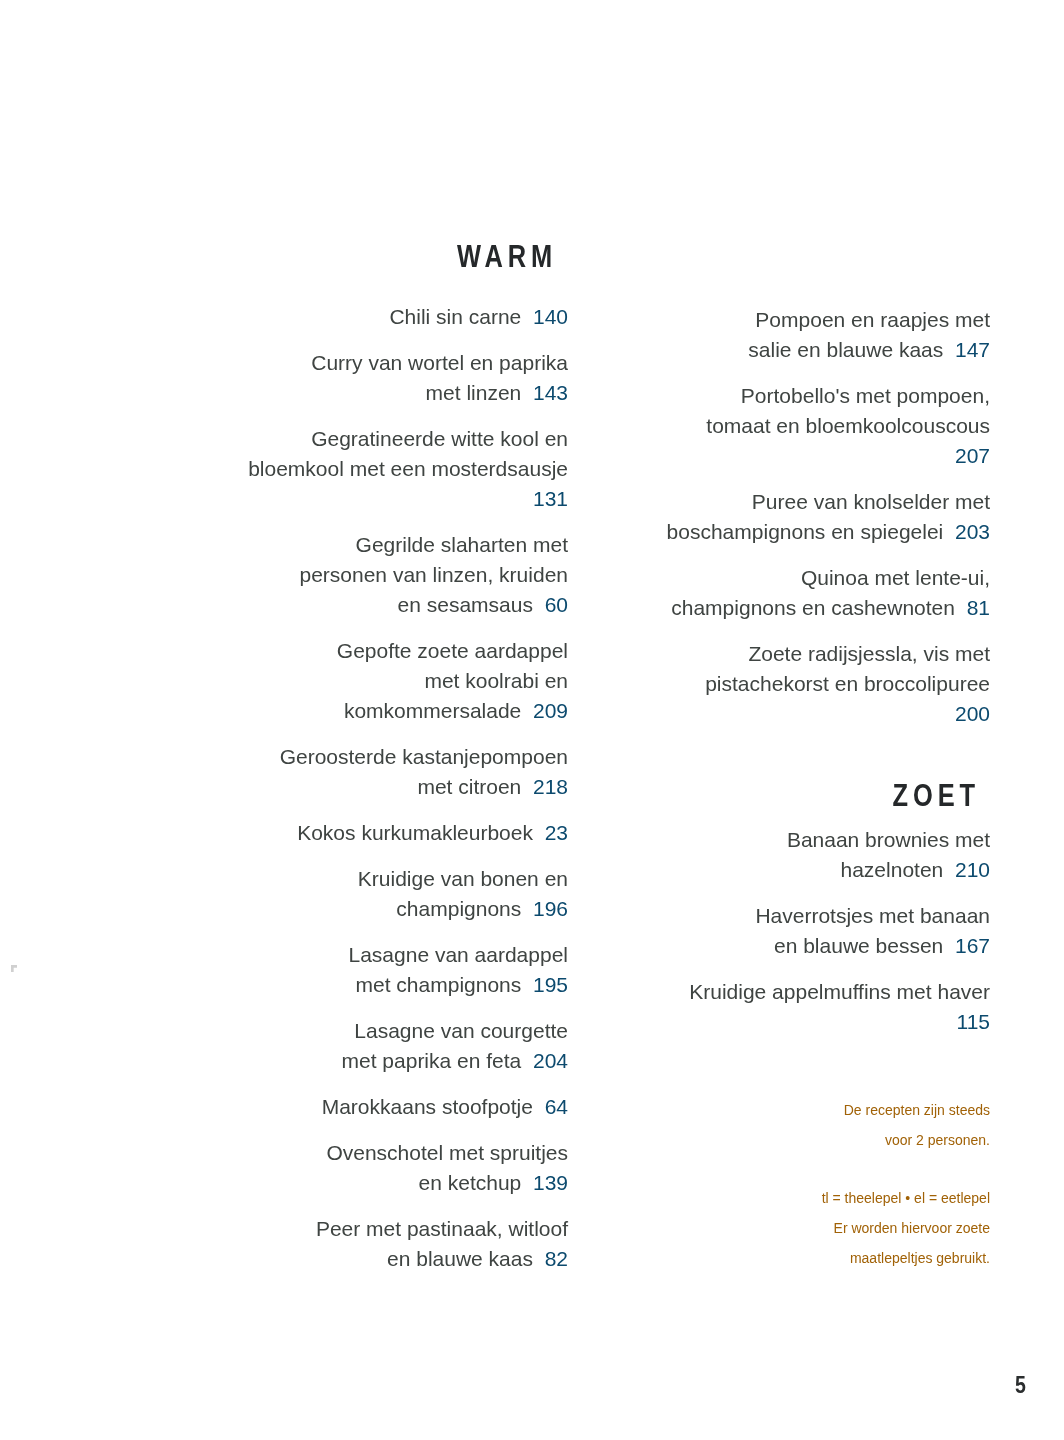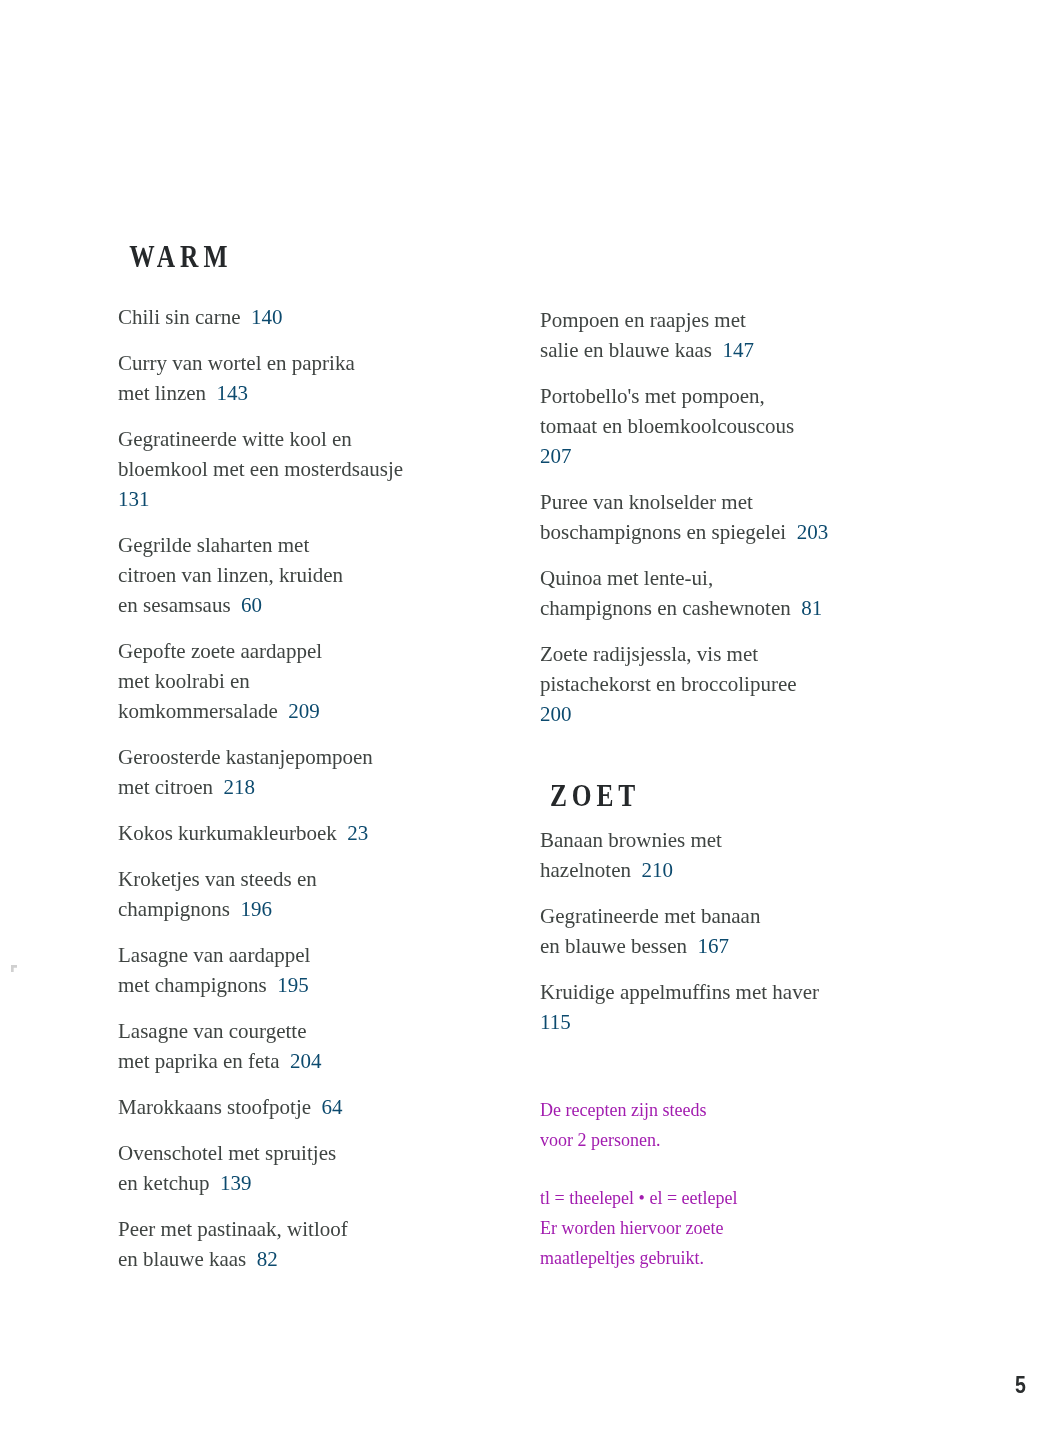--- a/index.html
+++ b/index.html
@@ -10,22 +10,21 @@
   body {
     width: 1064px;
     height: 1440px;
     position: relative;
     font-family: "Liberation Sans", "DejaVu Sans", sans-serif;
     color: #3f4442;
     overflow: hidden;
   }
   .col {
     position: absolute;
-    text-align: left;
-    font-family: Liberation Serif, serif;
+    text-align: right;
   }
   .col-left {
     left: 118px;
     top: 238px;
     width: 450px;
   }
   .col-right {
     left: 540px;
     top: 297px;
     width: 450px;
@@ -55,23 +54,23 @@
   }
   .recipe .line { display: block; }
   .pg {
     color: #0c4a6e;
   }
   .notes {
     margin-top: 58px;
   }
   .note {
     margin: 0 0 28px 0;
-    font-size: 18px;
+    font-size: 14px;
     line-height: 30px;
-    color: #a21caf;
+    color: #a16207;
   }
   .note .line { display: block; }
   .page-number {
     position: absolute;
     right: 38px;
     top: 1372px;
     font-size: 23px;
     font-weight: 800;
     color: #2a2d2e;
     transform: scaleX(0.85);
@@ -101,37 +100,37 @@
         <span class="line">Curry van wortel en paprika</span>
         <span class="line">met linzen&nbsp;&nbsp;<span class="pg">143</span></span>
       </p>
       <p class="recipe">
         <span class="line">Gegratineerde witte kool en</span>
         <span class="line">bloemkool met een mosterdsausje</span>
         <span class="line"><span class="pg">131</span></span>
       </p>
       <p class="recipe">
         <span class="line">Gegrilde slaharten met</span>
-        <span class="line">citroen van linzen, kruiden</span>
+        <span class="line">personen van linzen, kruiden</span>
         <span class="line">en sesamsaus&nbsp;&nbsp;<span class="pg">60</span></span>
       </p>
       <p class="recipe">
         <span class="line">Gepofte zoete aardappel</span>
         <span class="line">met koolrabi en</span>
         <span class="line">komkommersalade&nbsp;&nbsp;<span class="pg">209</span></span>
       </p>
       <p class="recipe">
         <span class="line">Geroosterde kastanjepompoen</span>
         <span class="line">met citroen&nbsp;&nbsp;<span class="pg">218</span></span>
       </p>
       <p class="recipe">
         <span class="line">Kokos kurkumakleurboek&nbsp;&nbsp;<span class="pg">23</span></span>
       </p>
       <p class="recipe">
-        <span class="line">Kroketjes van steeds en</span>
+        <span class="line">Kruidige van bonen en</span>
         <span class="line">champignons&nbsp;&nbsp;<span class="pg">196</span></span>
       </p>
       <p class="recipe">
         <span class="line">Lasagne van aardappel</span>
         <span class="line">met champignons&nbsp;&nbsp;<span class="pg">195</span></span>
       </p>
       <p class="recipe">
         <span class="line">Lasagne van courgette</span>
         <span class="line">met paprika en feta&nbsp;&nbsp;<span class="pg">204</span></span>
       </p>
@@ -174,21 +173,21 @@
         <span class="line"><span class="pg">200</span></span>
       </p>
     </div>
   <h2 class="section-title section-title-zoet"><span class="condensed">ZOET</span></h2>
   <div>
       <p class="recipe">
         <span class="line">Banaan brownies met</span>
         <span class="line">hazelnoten&nbsp;&nbsp;<span class="pg">210</span></span>
       </p>
       <p class="recipe">
-        <span class="line">Gegratineerde met banaan</span>
+        <span class="line">Haverrotsjes met banaan</span>
         <span class="line">en blauwe bessen&nbsp;&nbsp;<span class="pg">167</span></span>
       </p>
       <p class="recipe">
         <span class="line">Kruidige appelmuffins met haver</span>
         <span class="line"><span class="pg">115</span></span>
       </p>
     </div>
   <div class="notes">
       <p class="note">
         <span class="line">De recepten zijn steeds</span>

